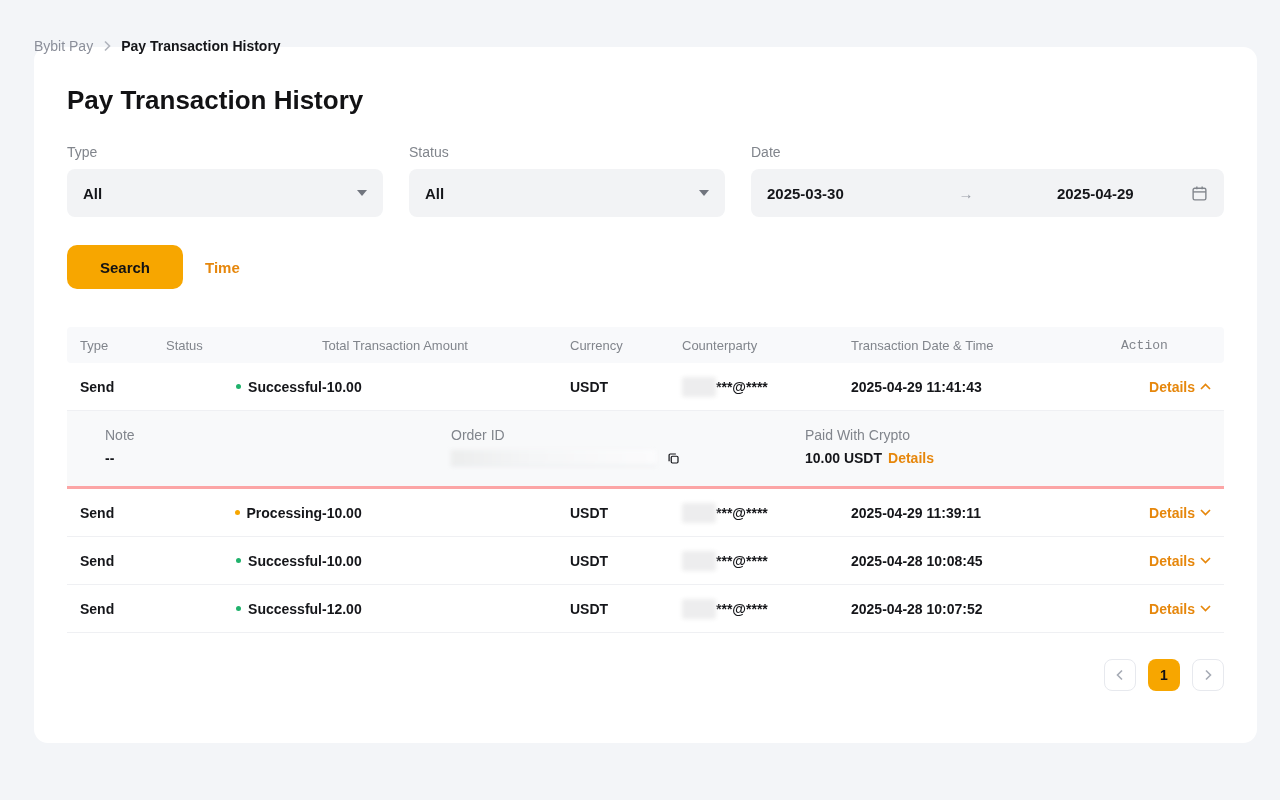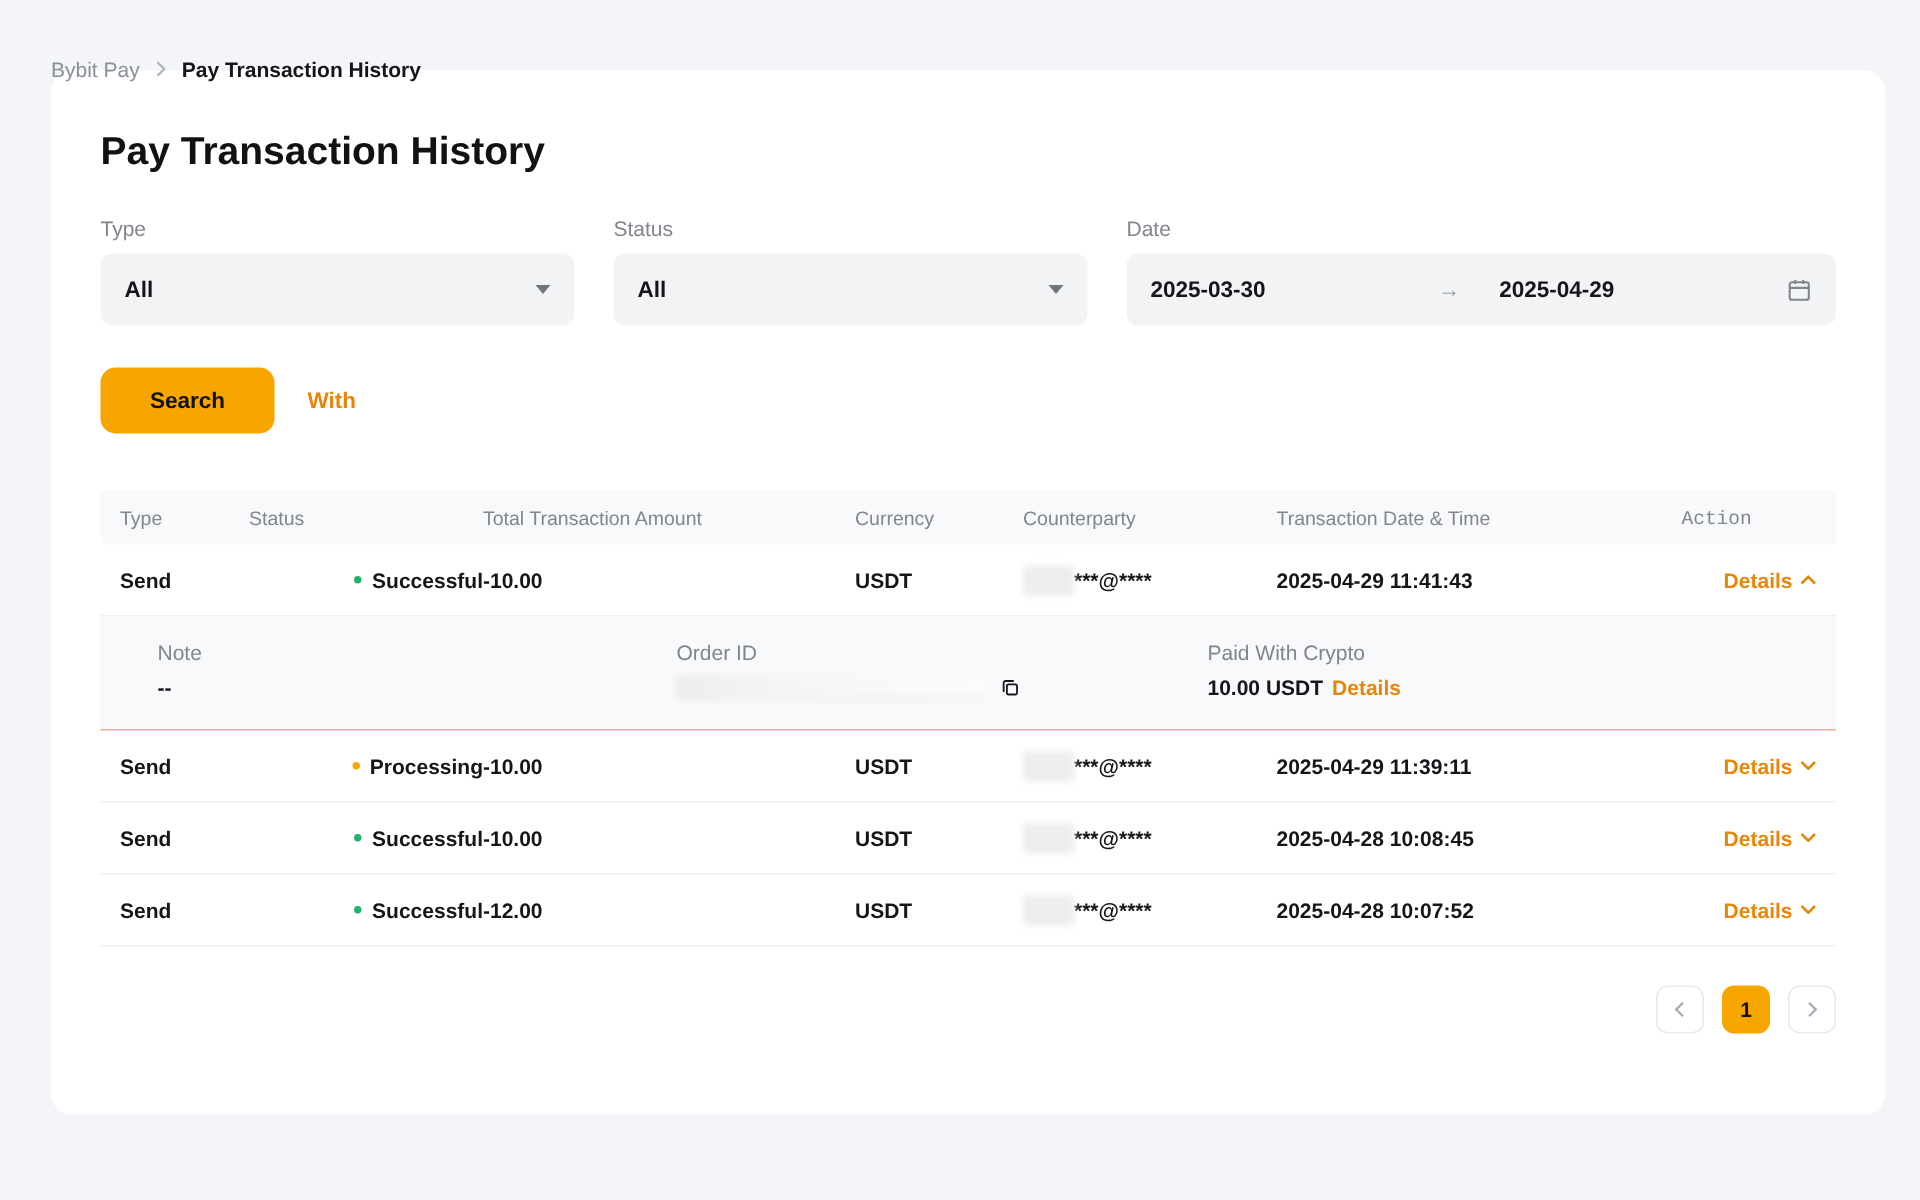--- a/index.html
+++ b/index.html
@@ -43,21 +43,21 @@
   .filter-date { flex: 1; }
   .select { justify-content: space-between; }
   .caret {
     width: 0; height: 0;
     border-left: 5px solid transparent; border-right: 5px solid transparent;
     border-top: 6px solid #71757e;
   }
   .date-range { gap: 0; }
   .date-start { flex: 1; }
   .date-arrow { color: #9a9ea7; font-weight: 400; font-size: 15px; }
-  .date-end { flex: 1; margin-left: 26px; }
+  .date-end { flex: 1; margin-left: 26px; text-align: center; }
   .cal-icon svg { display: block; }
 
   
   .actions { display: flex; align-items: center; margin-top: 28px; gap: 18px; }
   .search-btn {
     border: none; background: #f7a600; color: #121214;
     font-family: inherit; font-size: 15px; font-weight: 700;
     height: 44px; padding: 0 33px; border-radius: 10px; cursor: pointer;
   }
   .reset-btn {
@@ -94,21 +94,21 @@
   .details-link {
     color: #e6870c; font-weight: 700; font-size: 14px; cursor: pointer;
     display: inline-flex; align-items: center; gap: 5px; white-space: nowrap;
   }
   .chev svg { display: block; transition: none; }
   .chev.up svg { transform: rotate(180deg); }
 
   
   .detail-row {
     background: #f8f9fa;
-    border-bottom: 1px solid #fca5a5;
+    border-bottom: 3px solid #fca5a5;
     display: grid;
     grid-template-columns: 346px 354px 1fr;
     padding: 16px 13px 20px 38px;
   }
   .detail-label { font-size: 14px; color: #81858c; margin-bottom: 7px; }
   .detail-value { font-size: 14px; font-weight: 700; color: #15161a; }
   .order-id-wrap { display: flex; align-items: center; gap: 10px; }
   .order-id-blur {
     width: 205px; height: 16px;
     background: linear-gradient(90deg, #eceded 0%, #f5f6f7 40%, #fbfbfc 100%);
@@ -181,21 +181,21 @@
             <line x1="5.5" y1="1.5" x2="5.5" y2="4"></line>
             <line x1="10.5" y1="1.5" x2="10.5" y2="4"></line>
           </svg>
         </span>
       </div>
     </div>
   </div>
 
   <div class="actions">
     <button class="search-btn">Search</button>
-    <button class="reset-btn">With</button>
+    <button class="reset-btn">Time</button>
   </div>
 
   <div class="table">
     <div class="trow thead">
       <span>Type</span>
       <span>Status</span>
       <span>Total Transaction Amount</span>
       <span>Currency</span>
       <span>Counterparty</span>
       <span>Transaction Date &amp; Time</span>

